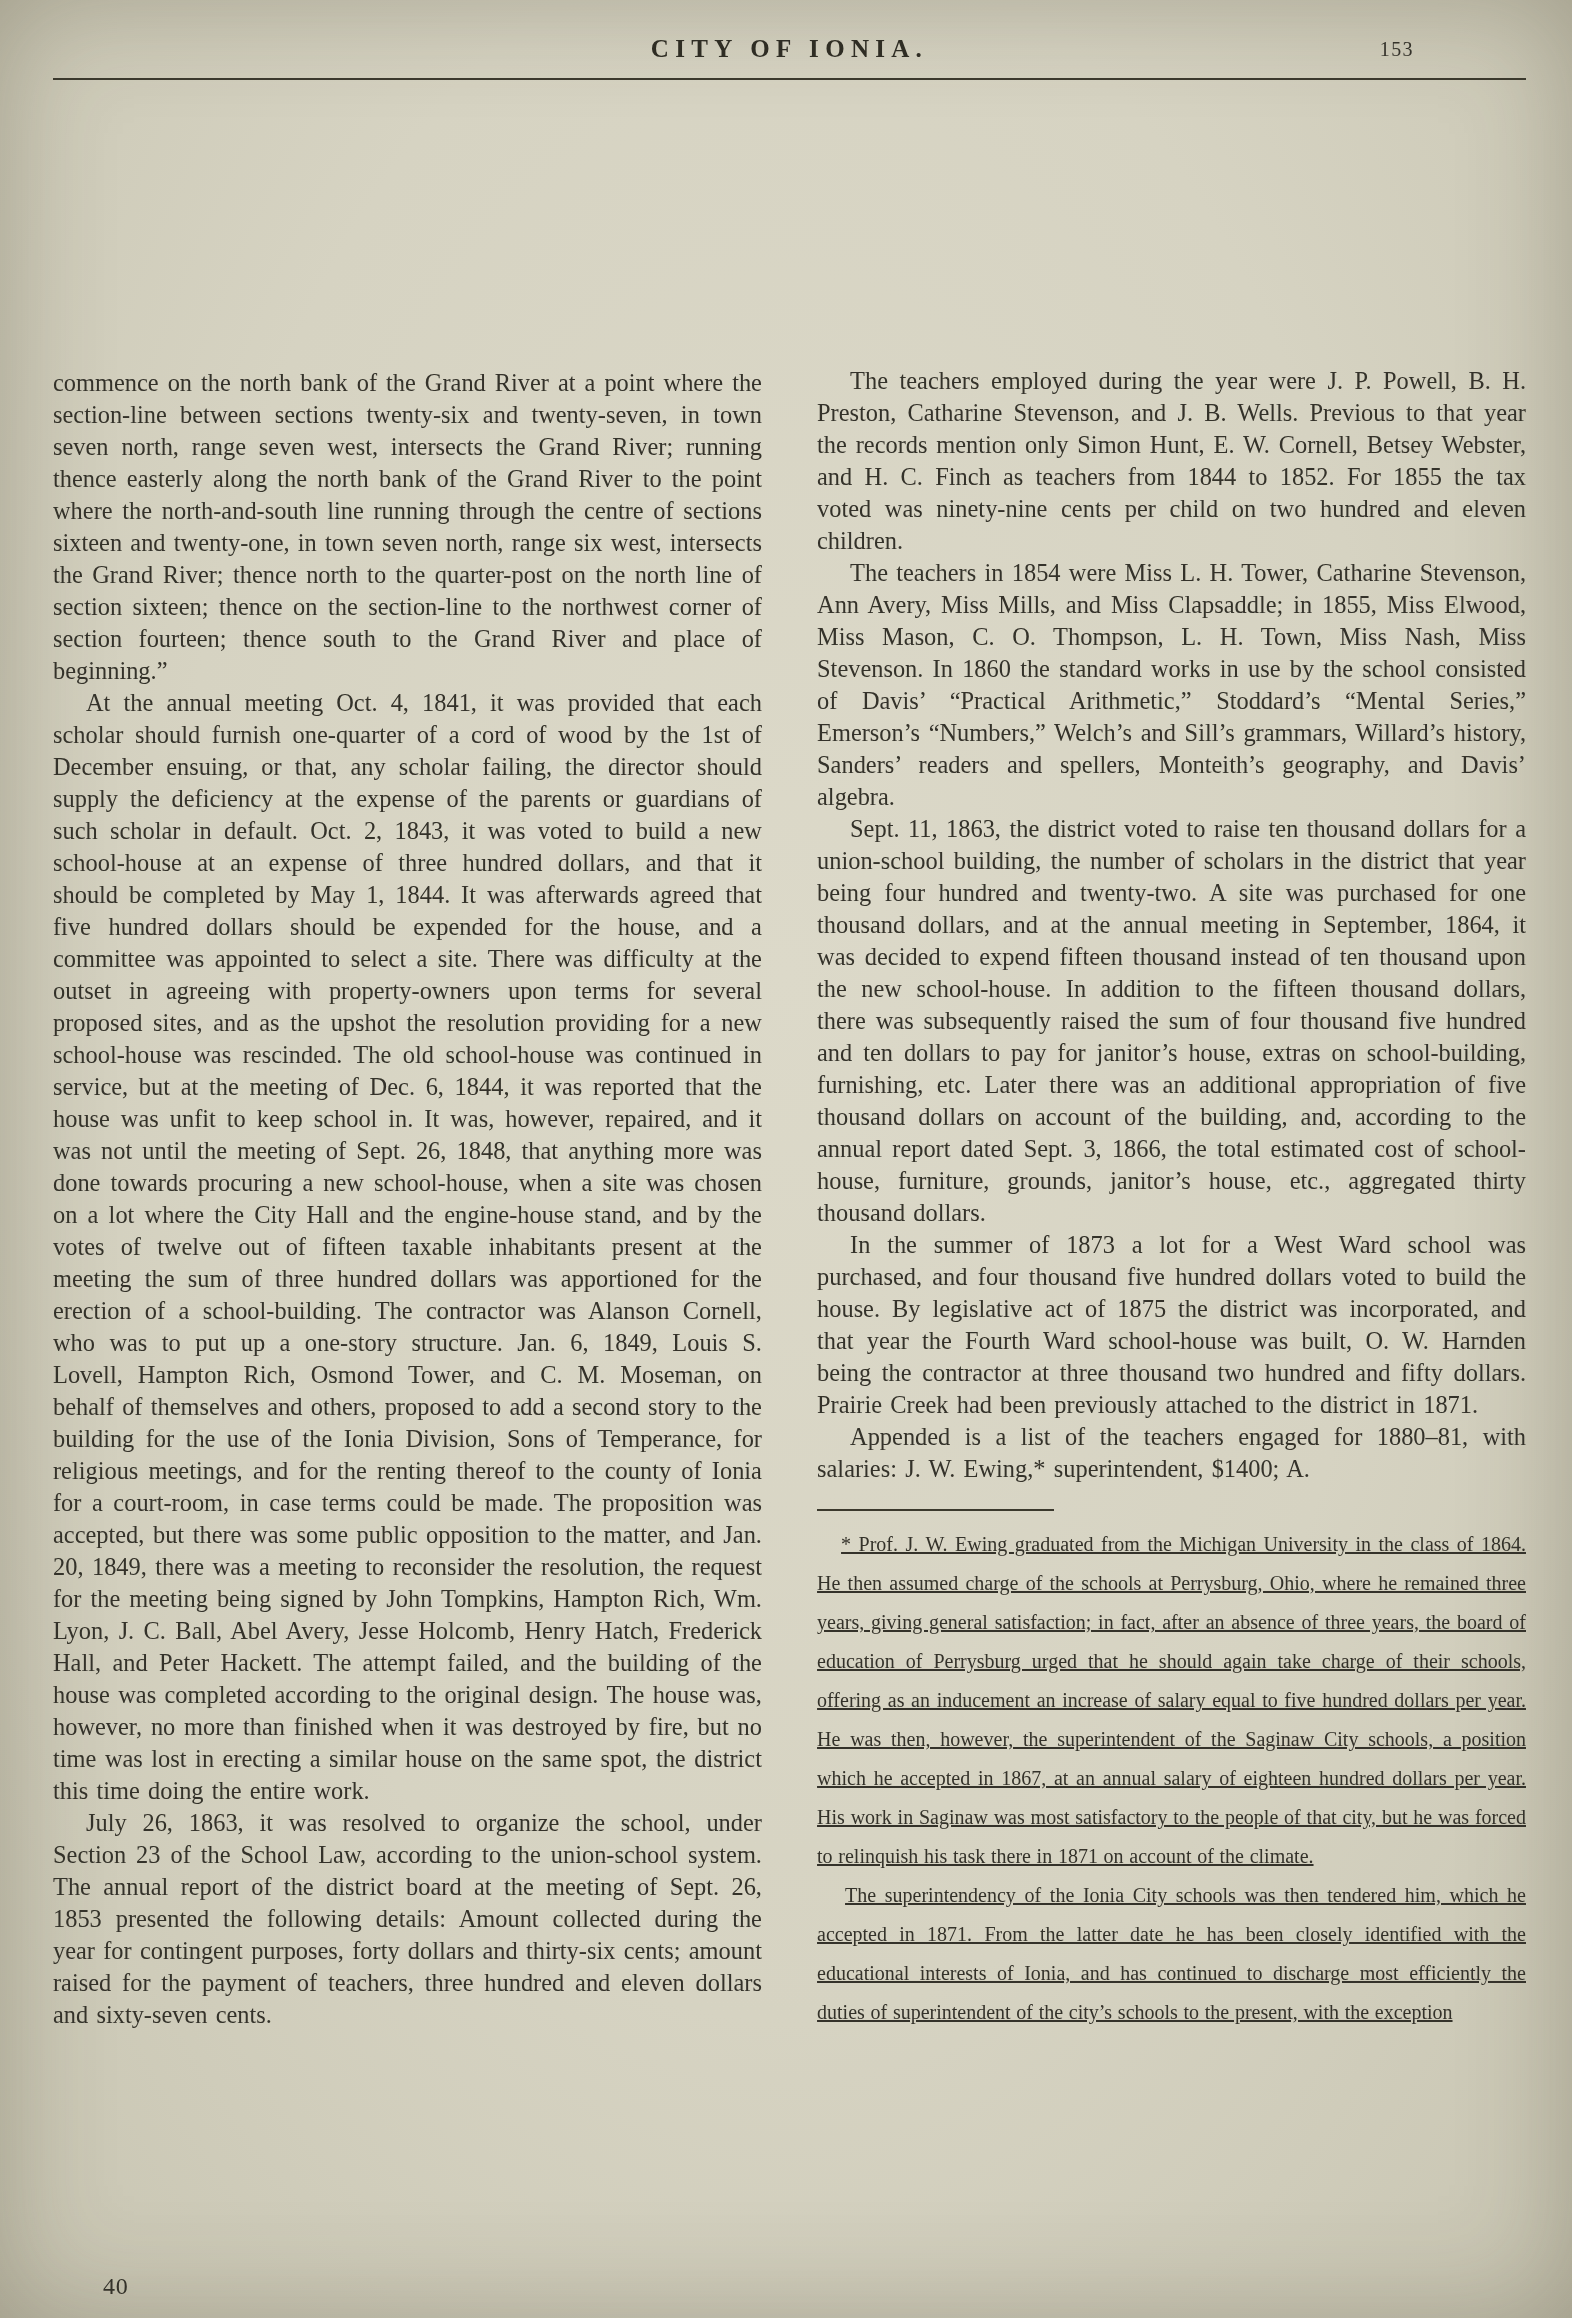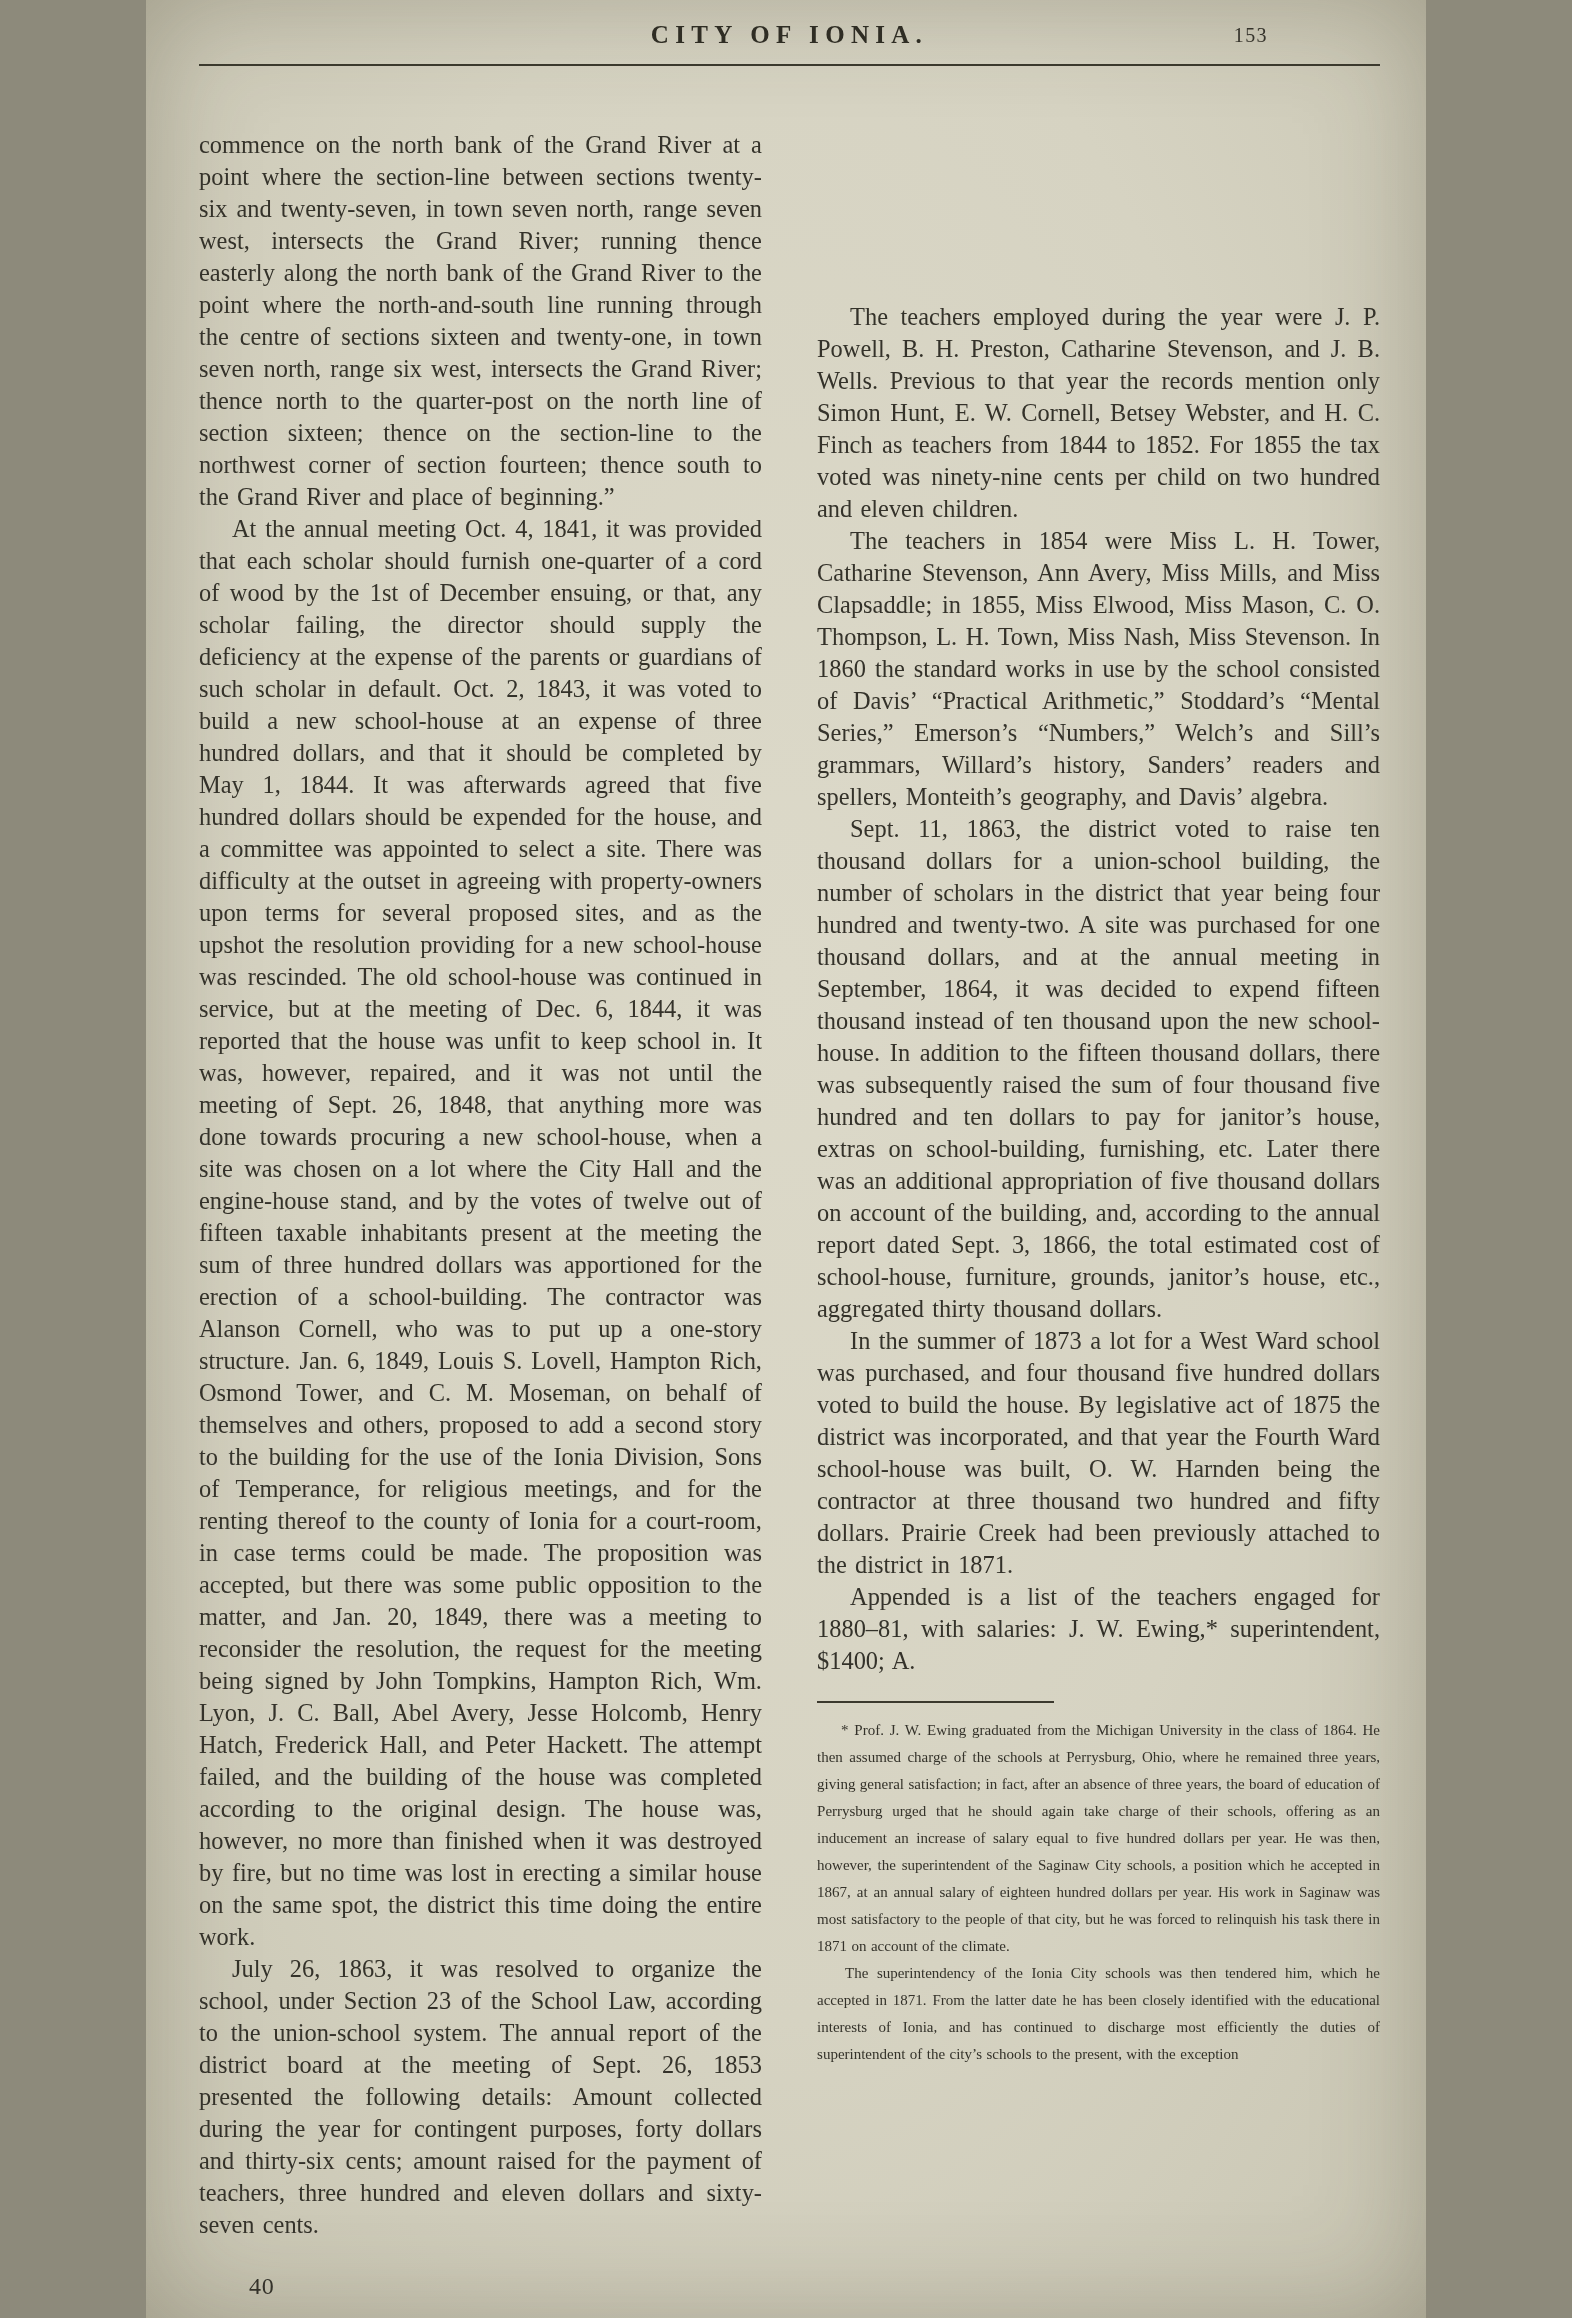--- a/index.html
+++ b/index.html
@@ -2,25 +2,25 @@
 <html style="font-size:11px"><head>
 <meta charset="utf-8">
 <style>
   html, body { margin: 0; padding: 0; }
   body {
     background: #8d8a7b;
     font-family: "Liberation Serif", "DejaVu Serif", serif;
   }
   .page {
     position: relative;
-    width: 1280px;
+    width: 1572px;
     height: 2319px;
     margin: 0 auto;
     box-sizing: border-box;
-    padding: 21px 46px 0 53px;
+    padding: 35px 46px 0 53px;
     background: radial-gradient(ellipse at 50% 42%, #dcd9c9 0%, #d6d3c2 55%, #c8c5b2 100%);
     box-shadow: inset 0 0 112px rgba(62, 56, 38, 0.30);
     color: #34322a;
     overflow: hidden;
   }
   .running-head {
     position: relative;
     height: 36px;
   }
   .running-head .title {
@@ -64,23 +64,24 @@
   }
   .col p { margin: 0; text-indent: 33px; }
   .col p.no-indent { text-indent: 0; }
   .footnote-rule {
     border: 0;
     border-top: 2.1px solid #3b392d;
     width: 237px;
     margin: 24px 0 14px 0;
   }
   .footnotes {
-    font-size: 15px;
-    line-height: 27px;
+    font-size: 20px;
+    line-height: 39px;
     word-spacing: 0.7px;
+    text-decoration: underline;
   }
   .footnotes p { margin: 0; text-indent: 28px; text-align: justify; }
   .footnotes p.fn-first { text-indent: 24px; }
   .signature {
     position: absolute;
     left: 103px;
     bottom: 19.5px;
     font-size: 24px;
     letter-spacing: 0.7px;
   }

